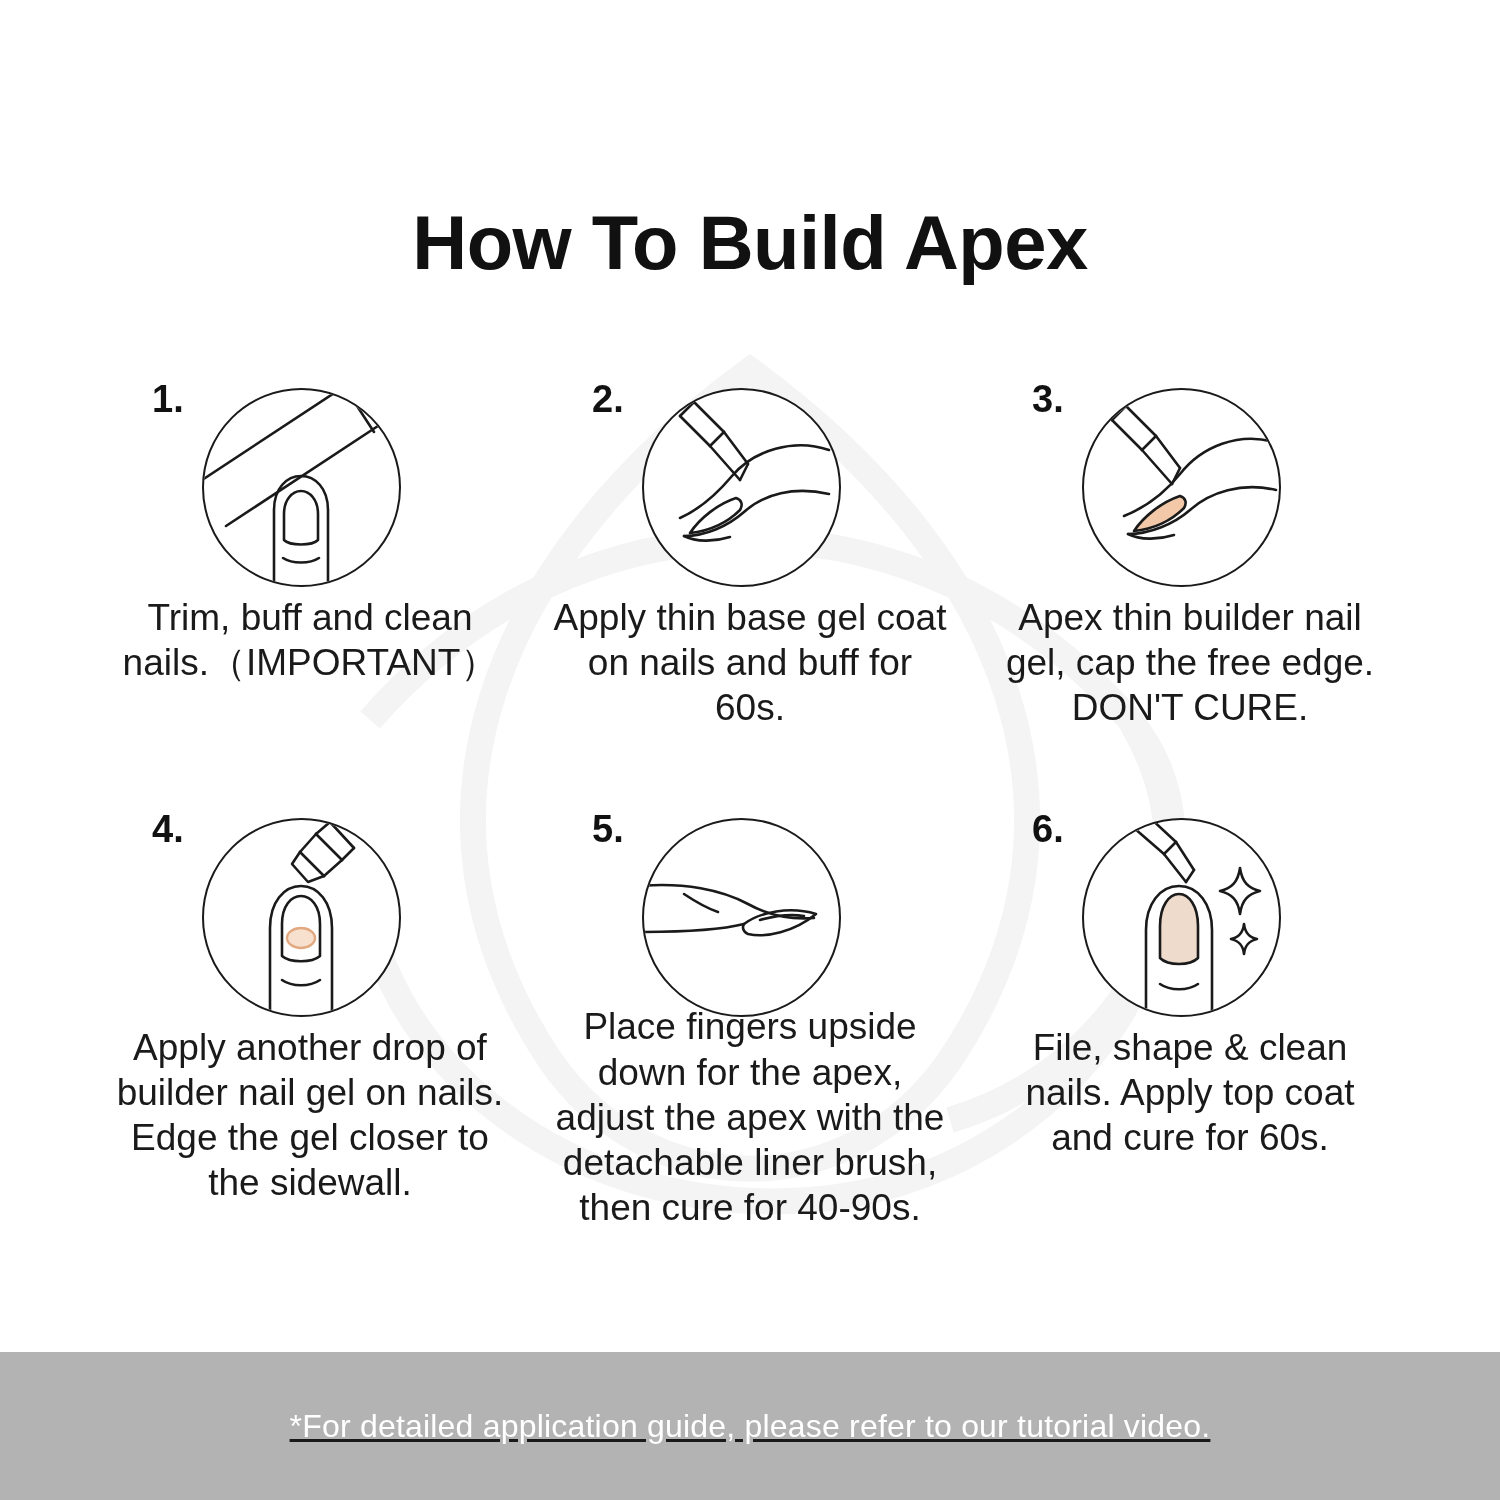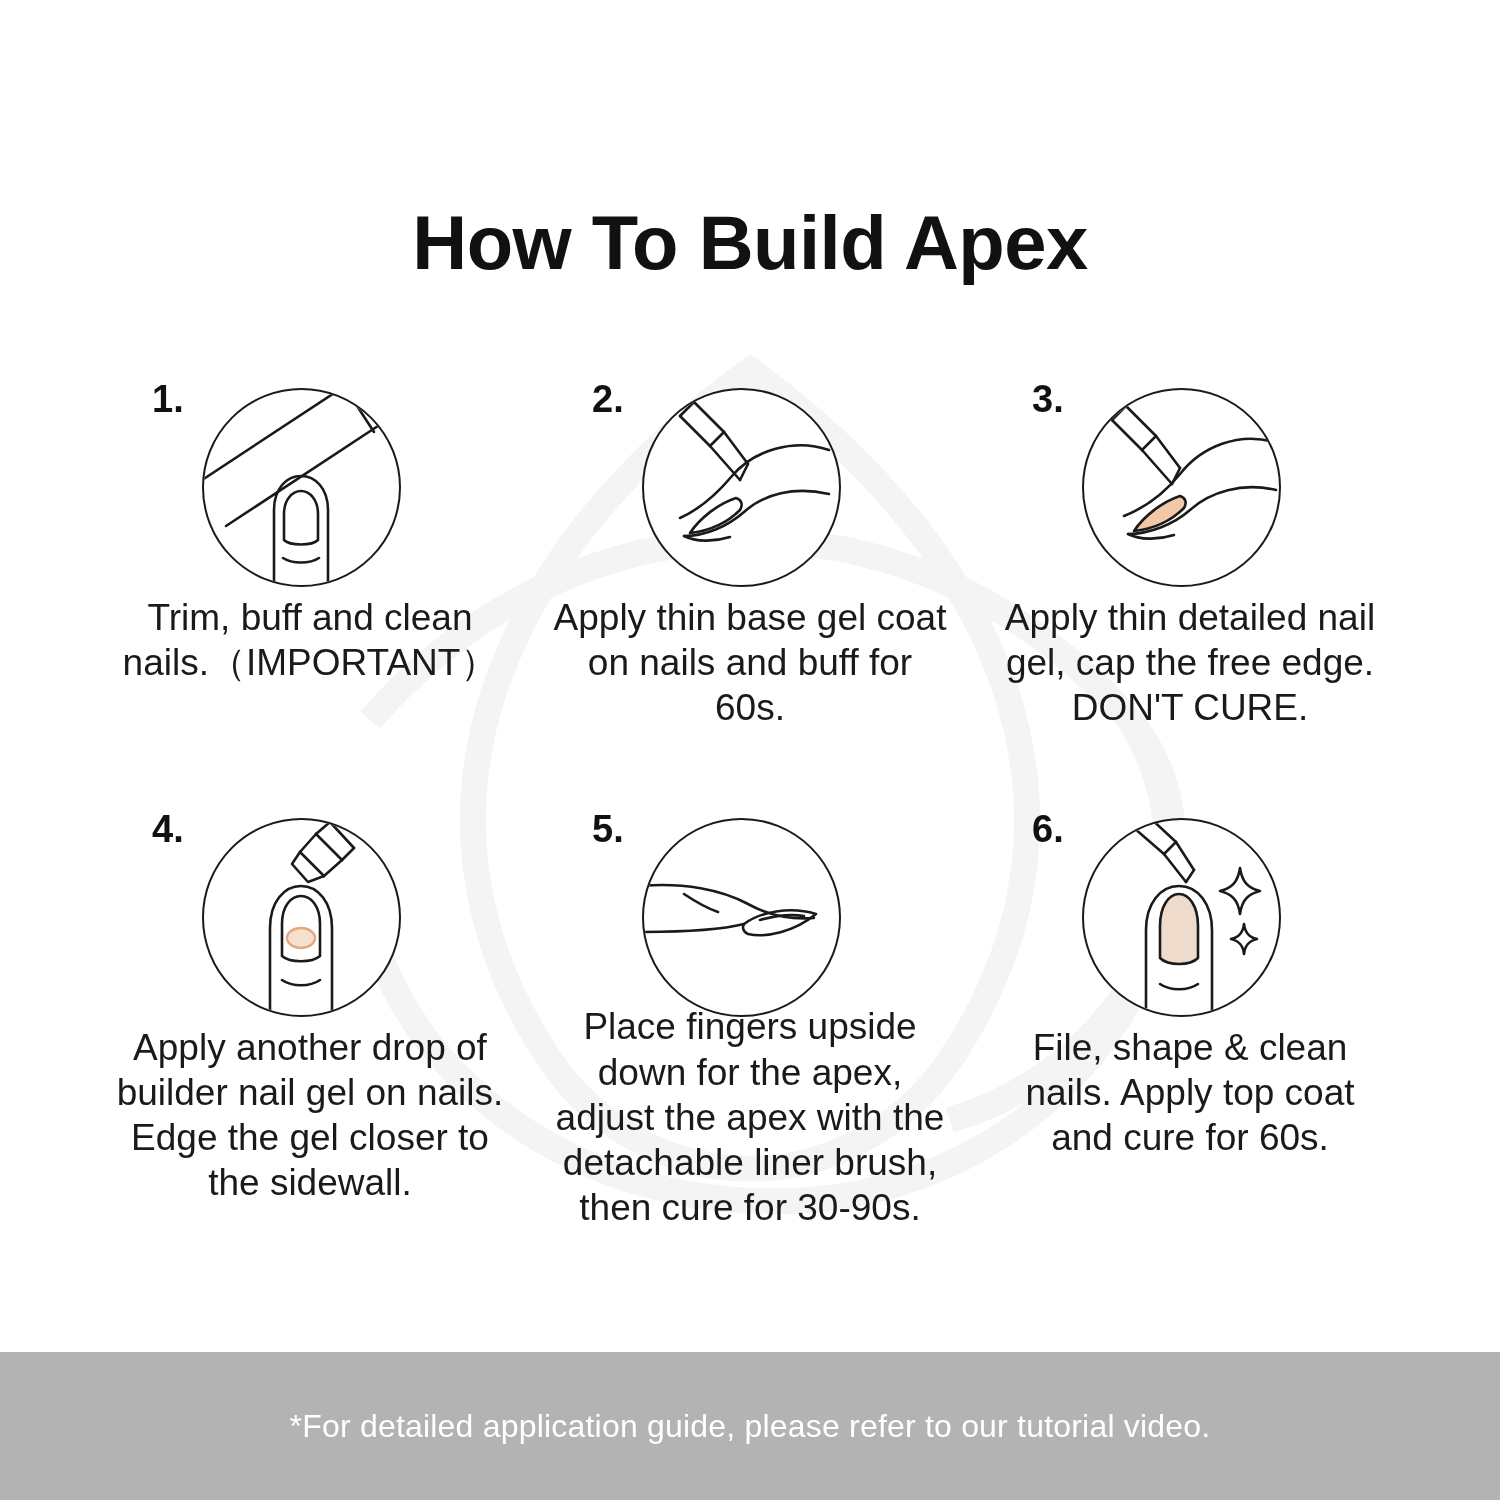--- a/index.html
+++ b/index.html
@@ -100,20 +100,21 @@
     position: absolute;
     left: 0;
     bottom: 0;
     width: 1500px;
     height: 148px;
     background: #b3b3b3;
     z-index: 3;
     display: flex;
     align-items: center;
     justify-content: center;
+    text-decoration: underline;
   }
   .footer-text {
     color: #ffffff;
     font-size: 32px;
     letter-spacing: 0.2px;
   }
 </style>
 </head>
 <body>
 
@@ -200,21 +201,21 @@
               <path d="M28 30 L42 16"></path>
               <path d="M58 60 L72 46"></path>
 
               <path d="M58 60 L88 94"></path>
               <path d="M72 46 L96 78"></path>
               <path d="M88 94 L96 78"></path>
             </g>
           </svg>
         </div>
       </div>
-      <div class="caption">Apply thin detailed nail gel, cap the free edge. DON'T CURE.</div>
+      <div class="caption">Apex thin builder nail gel, cap the free edge. DON'T CURE.</div>
     </div>
 
     <div class="step">
       <div class="step-head">
         <div class="step-num">4.</div>
         <div class="circle">
           <svg viewBox="0 0 195 195">
             <g fill="none" stroke="#1a1a1a" stroke-width="2.6" stroke-linecap="round" stroke-linejoin="round">
 
               <path d="M66 195 L66 108 C66 82 80 66 97 66 C114 66 128 82 128 108 L128 195"></path>
@@ -253,21 +254,21 @@
 
               <path d="M100 104 C116 92, 146 86, 172 94 C150 112, 122 118, 104 114 C99 112, 98 107, 100 104 Z"></path>
 
               <path d="M116 100 C130 96, 146 94, 160 96"></path>
 
               <path d="M40 74 C52 82, 62 88, 74 92"></path>
             </g>
           </svg>
         </div>
       </div>
-      <div class="caption">Place fingers upside down for the apex, adjust the apex with the detachable liner brush, then cure for 30-90s.</div>
+      <div class="caption">Place fingers upside down for the apex, adjust the apex with the detachable liner brush, then cure for 40-90s.</div>
     </div>
 
     <div class="step">
       <div class="step-head">
         <div class="step-num">6.</div>
         <div class="circle">
           <svg viewBox="0 0 195 195">
             <g fill="none" stroke="#1a1a1a" stroke-width="2.6" stroke-linecap="round" stroke-linejoin="round">
 
               <path d="M62 195 L62 110 C62 84 76 66 95 66 C114 66 128 84 128 110 L128 195"></path>

